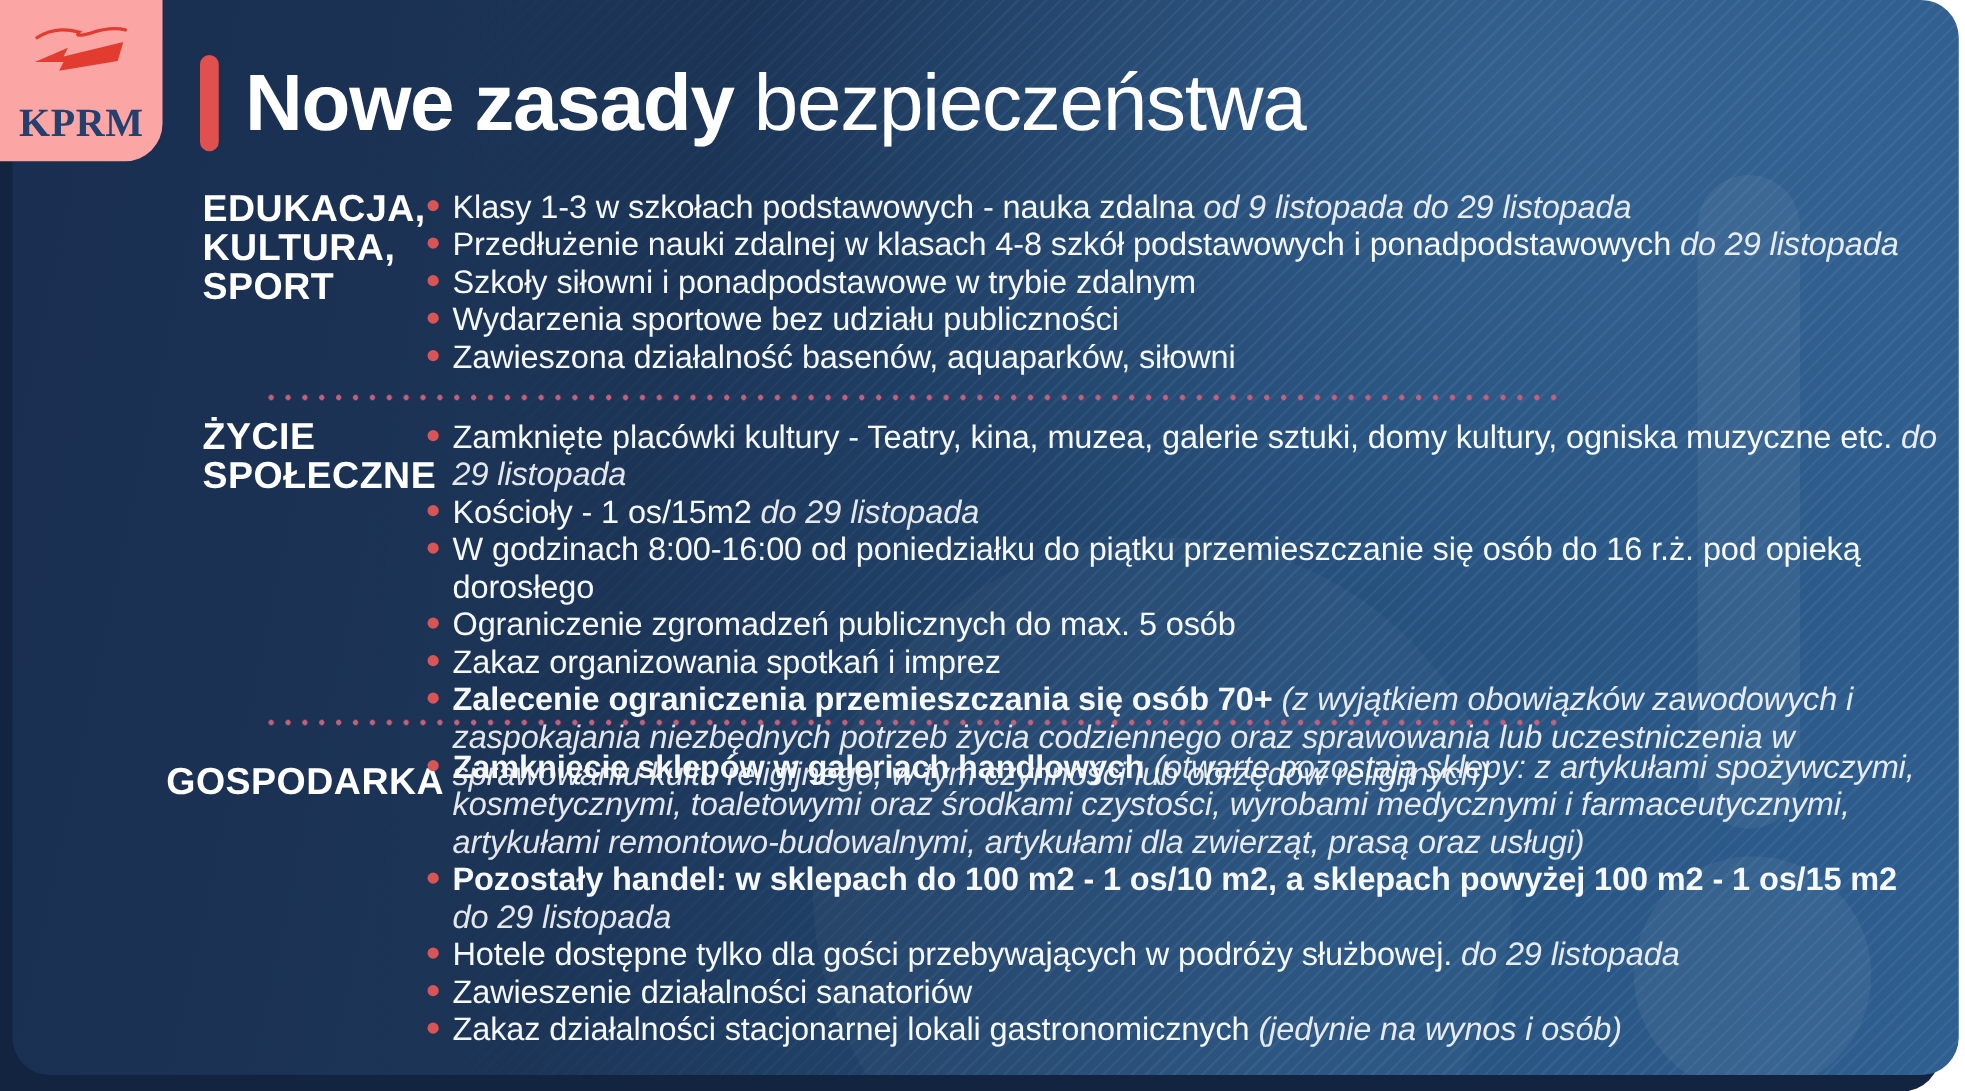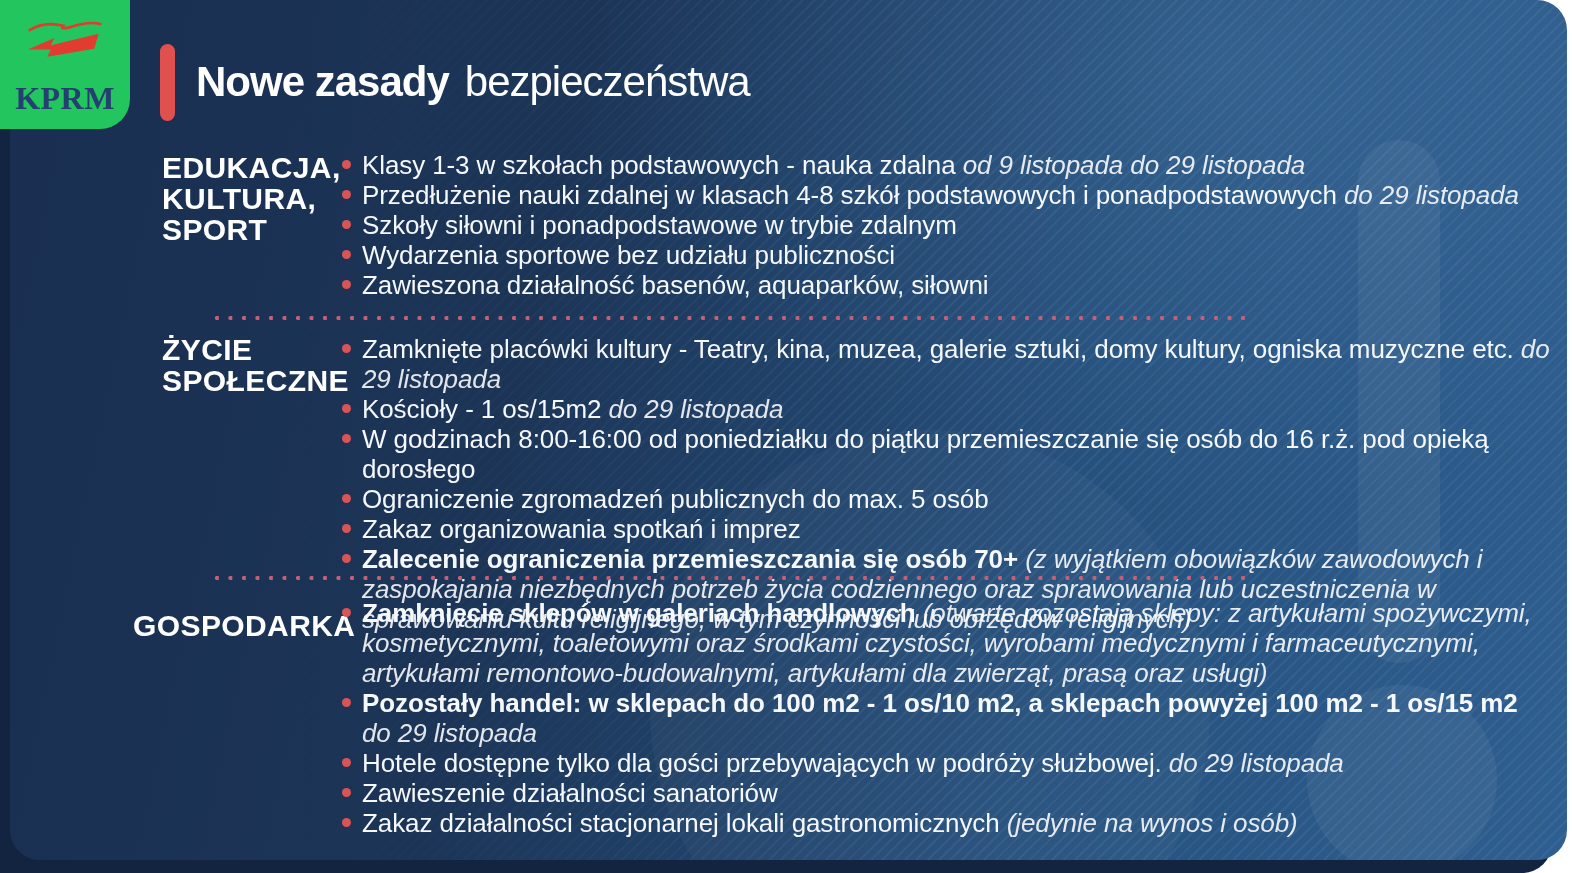--- a/index.html
+++ b/index.html
@@ -42,21 +42,21 @@
     background:rgba(255,255,255,.03);
   }
   
   .content{position:absolute;inset:0;z-index:3;color:#ffffff;}
   .titlebar{
     position:absolute;left:160px;top:44px;width:15px;height:77px;border-radius:9px;
     background:#e0504f;
   }
   .title{
     position:absolute;left:196px;top:34px;white-space:nowrap;
-    font-size:42px;line-height:96px;letter-spacing:-1px;color:#fff;
+    font-size:64px;line-height:96px;letter-spacing:-1px;color:#fff;
   }
   .title .bold{font-weight:700;}
   .title .light{font-weight:300;margin-left:16px;}
   .label{
     position:absolute;font-weight:700;font-size:30px;line-height:31px;letter-spacing:.4px;
     color:#fff;
   }
   .items{
     position:absolute;left:340px;width:1212px;margin:0;padding:0;list-style:none;
     font-size:26px;line-height:30px;letter-spacing:-.1px;color:#f5f8fc;
@@ -78,21 +78,21 @@
   .sep{
     position:absolute;left:214px;width:1038px;height:6px;
     background-image:radial-gradient(circle 3px at 3px 3px, #c4607a 0 2px, transparent 2.3px);
     background-size:13.5px 6px;background-repeat:repeat-x;
   }
   .sep1{top:315px;}
   .sep2{top:575px;}
   
   .logo{
     position:absolute;left:0;top:0;width:130px;height:129px;z-index:5;
-    background:#22c55e;border-radius:0 0 30px 0;
+    background:#fca5a5;border-radius:0 0 30px 0;
     display:flex;flex-direction:column;align-items:center;justify-content:center;gap:20px;
   }
   .logo-text{
     font-family:"Liberation Serif", serif;font-weight:700;font-size:32px;line-height:1;
     color:#24406f;letter-spacing:.5px;
   }
 </style>
 </head>
 <body>
 

